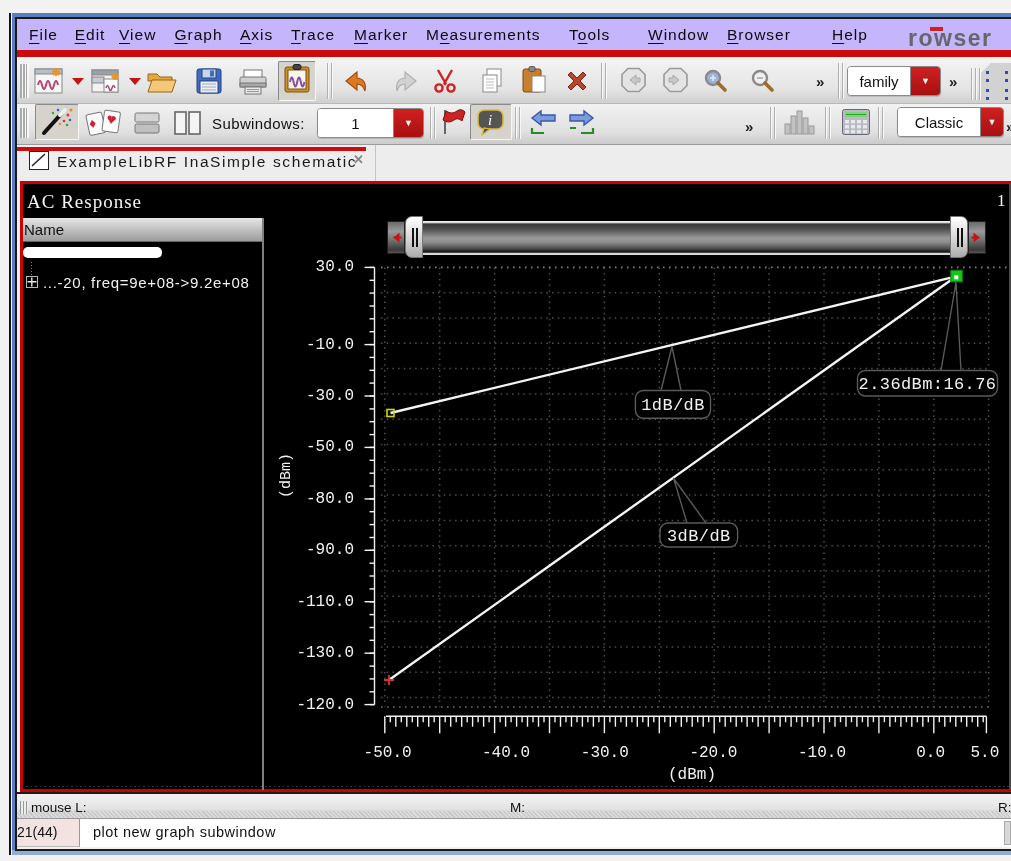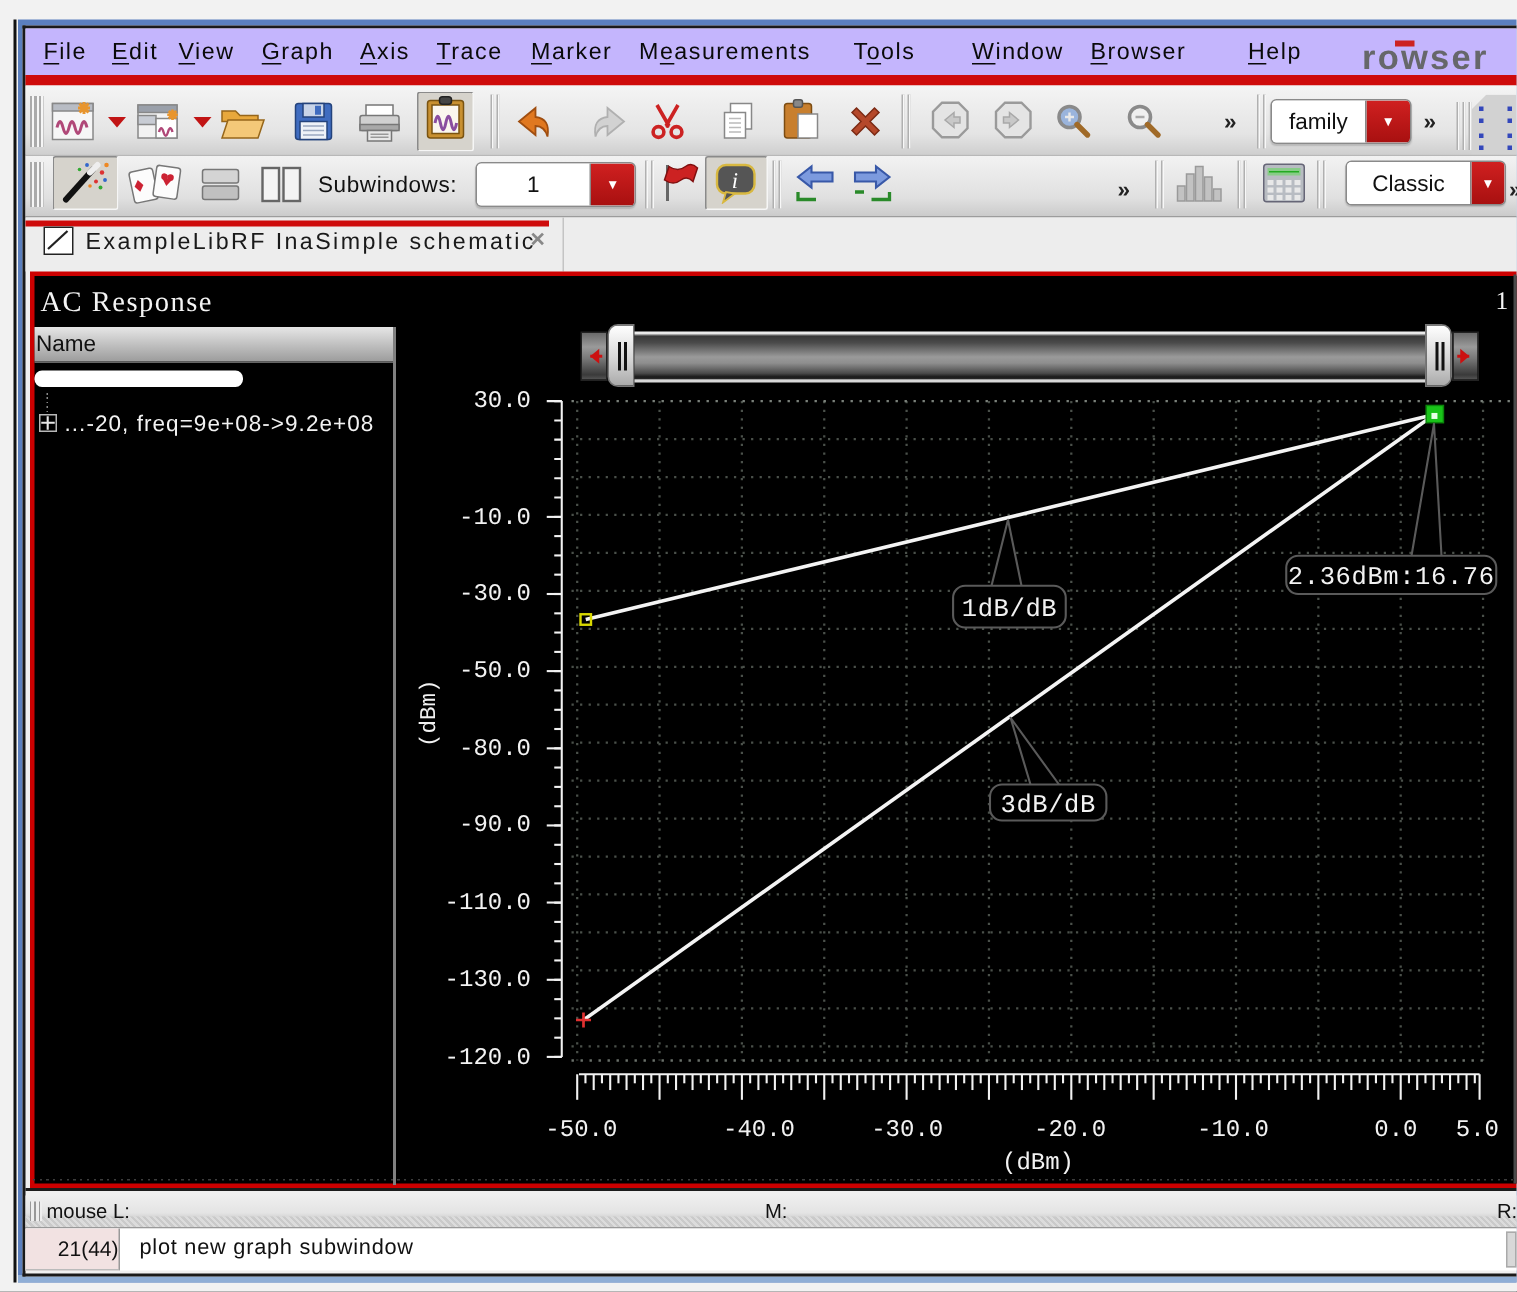--- a/index.html
+++ b/index.html
@@ -592,15 +592,15 @@
 </div>
 
 <div class="abs" style="left:17px;top:797px;width:994px;height:22px;background:linear-gradient(#efefef 0%,#e4e4e4 55%,#d4d4d4 70%,#cccccc);border-bottom:1px solid #999">
   <div class="abs" style="left:0;top:14px;width:100%;height:7px;background:repeating-linear-gradient(45deg,#cacaca 0 1.5px,#dcdcdc 1.5px 3px)"></div>
   <div class="abs" style="left:3px;top:4px;width:8px;height:13px;background:repeating-linear-gradient(90deg,#999 0 1px,#eee 1px 3px)"></div>
   <div class="abs" style="left:14px;top:3px;font:13.5px 'Liberation Sans',sans-serif;color:#111">mouse L:</div>
   <div class="abs" style="left:493px;top:3px;font:13.5px 'Liberation Sans',sans-serif;color:#111">M:</div>
   <div class="abs" style="left:981px;top:3px;font:13.5px 'Liberation Sans',sans-serif;color:#111">R:</div>
 </div>
 <div class="abs" style="left:17px;top:819px;width:994px;height:28px;background:#fff">
-  <div class="abs" style="left:0px;top:0px;width:63px;height:28px;background:#f2e2e2;border-right:1.5px solid #999;border-bottom:1px solid #bbb;text-align:right;font:14px 'Liberation Sans',sans-serif;color:#111;padding-top:5px">21(44)</div>
+  <div class="abs" style="left:0px;top:0px;width:63px;height:28px;background:#f2e2e2;border-right:1.5px solid #999;border-bottom:1px solid #bbb;text-align:left;font:14px 'Liberation Sans',sans-serif;color:#111;padding-top:5px">21(44)</div>
   <div class="abs" style="left:76px;top:5px;font:14.5px 'Liberation Sans',sans-serif;color:#111;letter-spacing:0.5px">plot new graph subwindow</div>
   <div class="abs" style="left:987px;top:2px;width:7px;height:24px;background:#d8d8d8;border:1px solid #aaa"></div>
 </div>
 </body></html>

